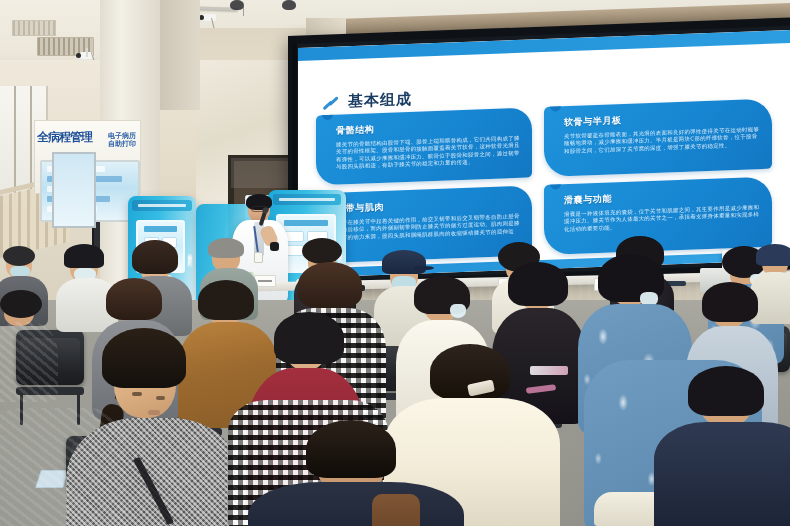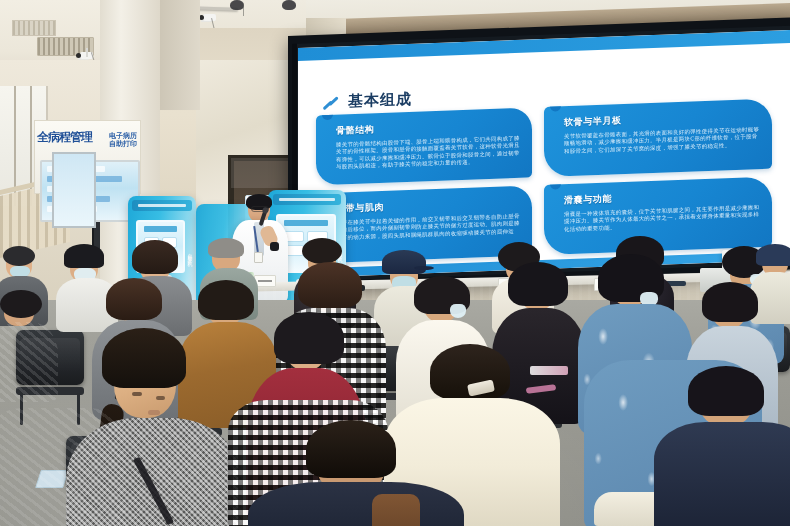--- a/index.html
+++ b/index.html
@@ -127,21 +127,21 @@
   }
 
   
   .banner-wall{
     left:34px;top:120px;width:105px;height:72px;
     background:linear-gradient(180deg,#fbfaf5,#eeece3);
     border:1px solid #ddd8c9;
   }
   .banner-text{
     left:37px;top:131px;width:100px;height:30px;
-    display:flex;align-items:flex-start;gap:16px;justify-content:space-between;
+    display:flex;align-items:flex-start;gap:16px;
   }
   .bt-big{font-size:12px;font-weight:700;color:#1f4f96;letter-spacing:-1px;
      filter:blur(.5px);text-shadow:0 0 1px rgba(255,255,255,.8);line-height:12px;}
   .bt-small{font-size:7px;font-weight:700;color:#2a5ea6;line-height:8px;filter:blur(.4px);}
   .banner-screen{
     left:40px;top:160px;width:96px;height:58px;
     background:linear-gradient(180deg,#dff0f8 0%,#bfe2f2 45%,#e8f5fb 100%);
     border:2px solid #cfd6d8;border-radius:2px;
     overflow:hidden;
   }

